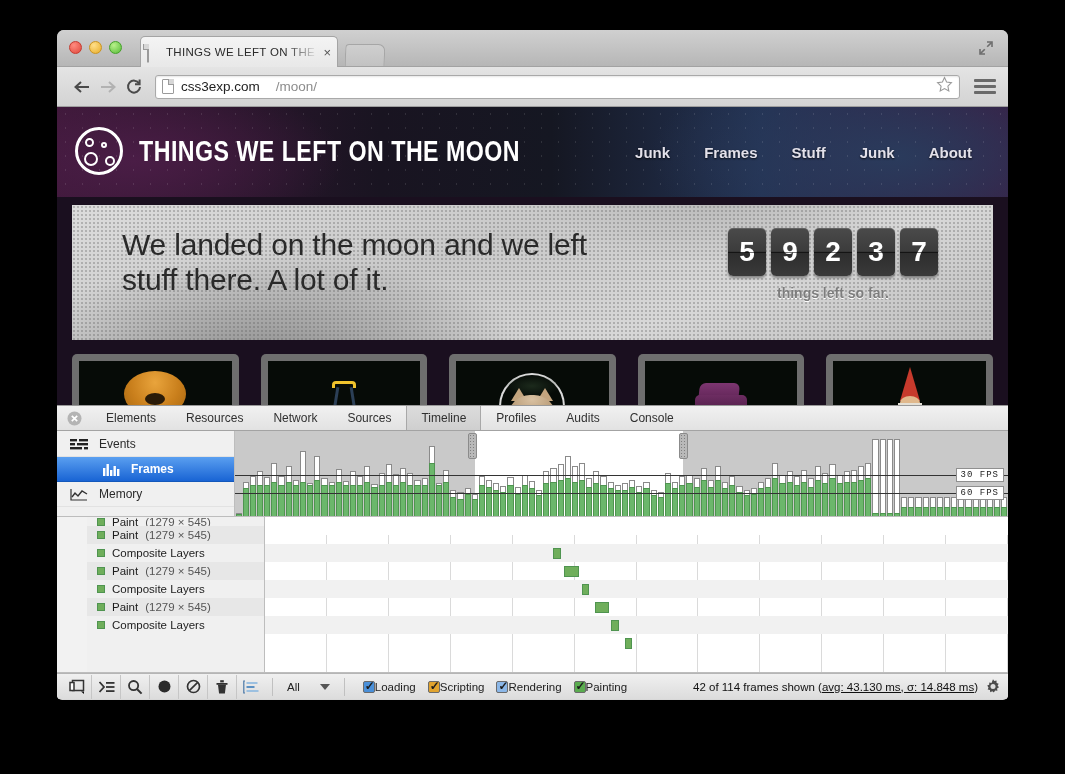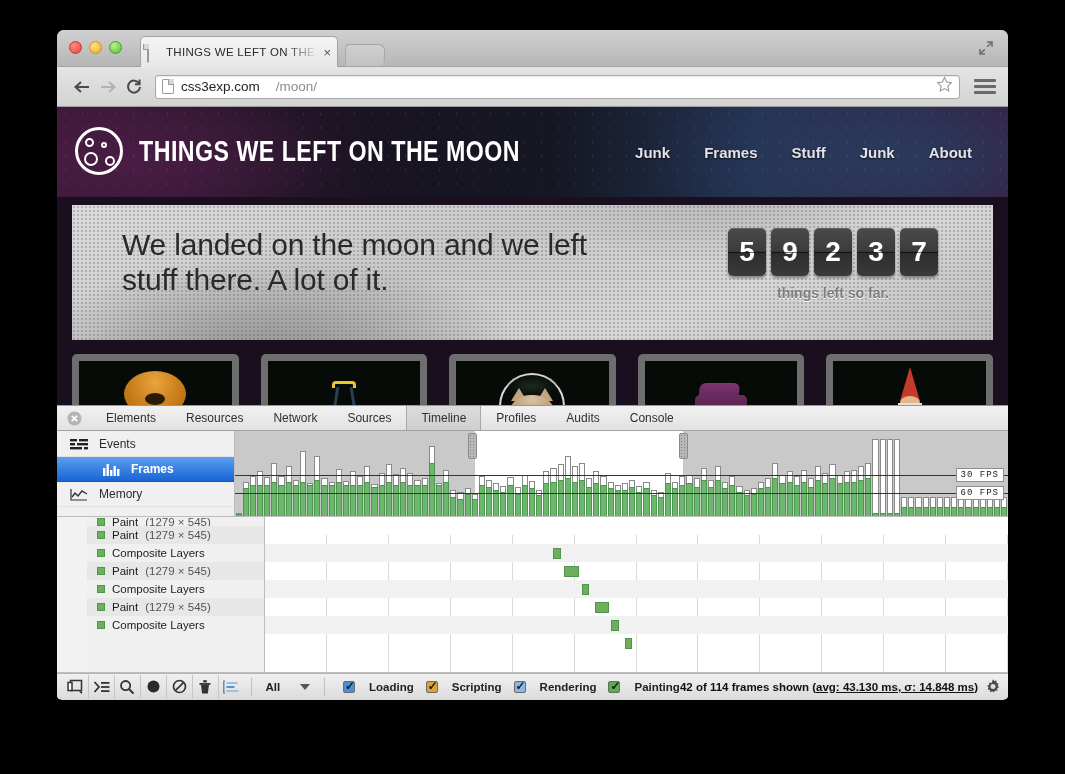--- a/index.html
+++ b/index.html
@@ -260,29 +260,29 @@
   .rows { position:absolute; left:0; right:0; top:18px; bottom:0; }
   .grow { height:18px; position:relative; }
   .grow.odd { background:#f1f1f1; }
   .vlines { position:absolute; left:0; right:0; top:18px; bottom:0; display:flex; pointer-events:none; }
   .vl { flex:1; border-right:1px solid #dadada; }
   .ev { position:absolute; background:#6fae5b; border:1px solid #4f9450; top:4px; height:11px; }
 
   .dt-statusbar {
     height:26px; display:flex; align-items:center; gap:0;
     background: linear-gradient(to bottom,#f0f0f0,#dcdcdc);
-    border-top:1px solid #b5b5b5; padding:0 6px; font-size:11.5px; color:#222;font-weight:bold;
+    border-top:1px solid #b5b5b5; padding:0 6px; font-size:11.5px; color:#222;
   }
   .sb-btn { width:29px; height:24px; display:flex; align-items:center; justify-content:center; cursor:pointer;
             border-right:1px solid #c6c6c6; }
   .sb-sep { width:1px; height:18px; background:#c0c0c0; margin:0 6px; }
   .sb-select { display:flex; align-items:center; gap:20px; padding:0 8px; cursor:pointer; }
   .caret-down { width:0;height:0;border-left:5px solid transparent;border-right:5px solid transparent;border-top:6px solid #555; }
   .filters { display:flex; align-items:center; gap:12px; margin-left:12px; }
-  .f-item { display:flex; align-items:center; gap:14px; cursor:pointer; }
+  .f-item { display:flex; align-items:center; gap:0; cursor:pointer; }
   .cbx { width:12px; height:12px; border:1px solid #6b6b6b; border-radius:2px; position:relative; }
   .cbx::after{ content:"✓"; position:absolute; left:1px; top:-3px; font-size:12px; color:#1b1b1b; font-weight:bold;}
   .stat { margin-left:auto; margin-right:6px; color:#111; white-space:nowrap; }
   .stat u { text-decoration: underline; }
   .gear { width:18px; height:18px; cursor:pointer; }
 </style>
 </head>
 <body>
 
 <div id="root">

